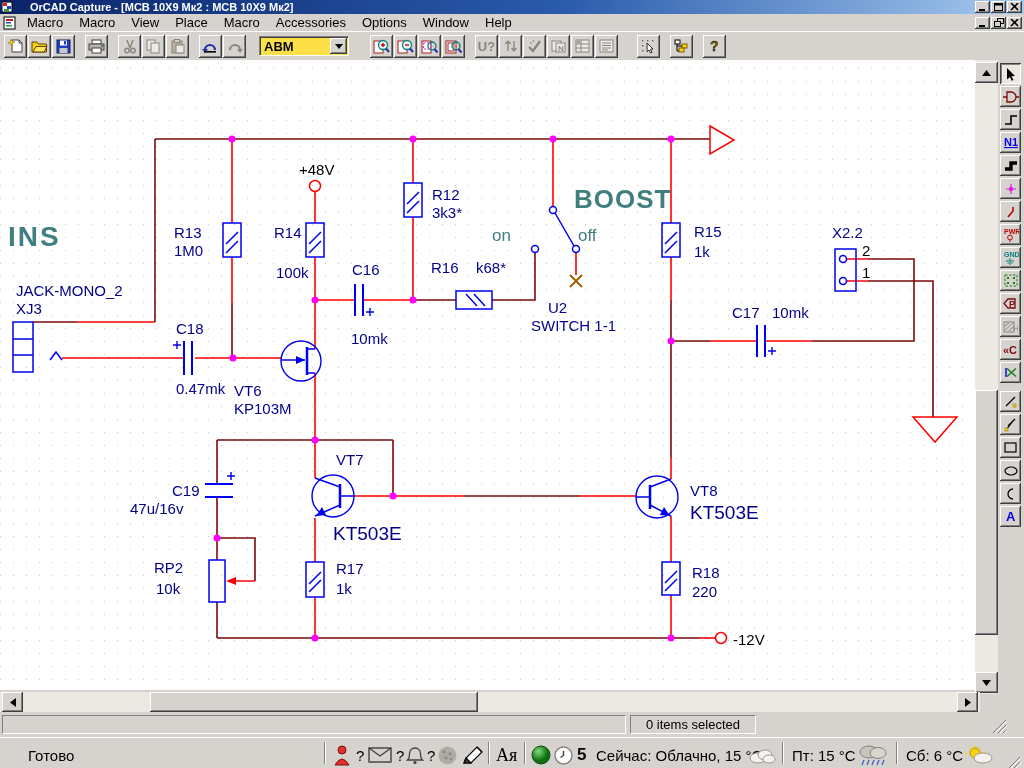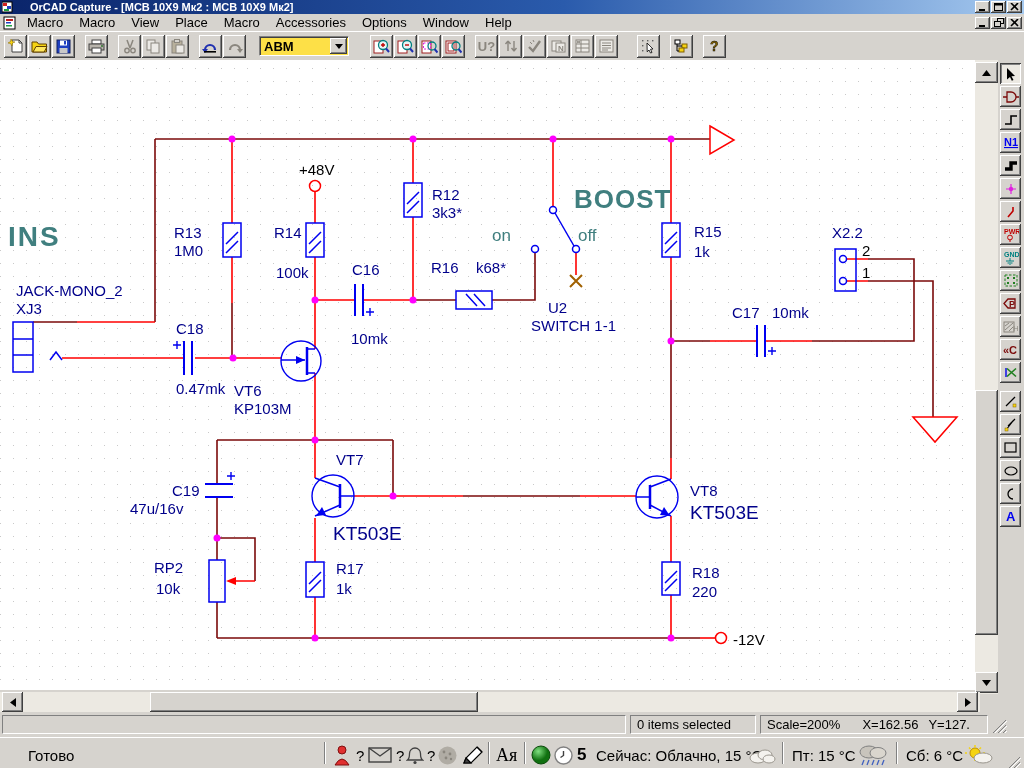--- a/index.html
+++ b/index.html
@@ -2,21 +2,21 @@
 <html><head>
 <meta charset="utf-8">
 <style>
   * { margin:0; padding:0; box-sizing:border-box; }
   html,body { width:1024px; height:768px; overflow:hidden; }
   body { font-family:"Liberation Sans", sans-serif; background:#d6d3ce; position:relative; }
   .screen { position:absolute; inset:0; width:1024px; height:768px; }
 
   
   .raised { background:#d6d3ce; box-shadow: inset -1px -1px 0 #404040, inset 1px 1px 0 #ffffff, inset -2px -2px 0 #808080; }
-  .panel  { border:1px solid; border-color:#808080 #ffffff #ffffff #808080; }
+  .panel  { border:1px solid; border-color:#808080 #ffffff #ffffff #808080;justify-content:center; }
 
   
   .titlebar { position:absolute; left:0; top:0; width:1024px; height:14px;
     background:linear-gradient(90deg,#0a246a 0%,#2a5bac 55%,#a6caf0 100%);
     display:flex; align-items:center; padding:0 2px; }
   .titlebar .title-text { color:#fff; font-size:11px; font-weight:bold; margin-left:16px; white-space:nowrap; }
   .winbtn { width:15px; height:12px; margin-left:1px; display:flex; align-items:center; justify-content:center; }
   .winbtns { margin-left:auto; display:flex; }
 
   
@@ -673,27 +673,20 @@
           <text x="1" y="11" font-size="13" font-weight="bold" fill="#0000f0">A</text>
         </svg>
       </span>
   </div>
 
   <div class="statusbar">
     <div class="sb-panel panel" style="left:2px;width:624px"></div>
     <div class="sb-panel panel" style="left:630px;width:126px">
       <span>0 items selected</span>
     </div>
-    <div class="sb-panel panel" style="left:760px;width:228px">
-      <span>Scale=200%</span>
-      <span style="width:22px"></span>
-      <span>X=162.56</span>
-      <span style="width:10px"></span>
-      <span>Y=127.</span>
-    </div>
     <svg class="grip" style="left:990px;top:6px" width="18" height="15">
         <path d="M16,2 L3,15 M16,7 L8,15 M16,12 L13,15" stroke="#808080"></path>
         <path d="M17,3 L4,16 M17,8 L9,16 M17,13 L14,16" stroke="#fff"></path>
       </svg>
   </div>
 
   <div class="taskbar">
     <span class="tb-item" style="left:28px">Готово</span>
     <span class="vsep" style="left:324px"></span>
     <span class="tb-item" style="left:332px">

